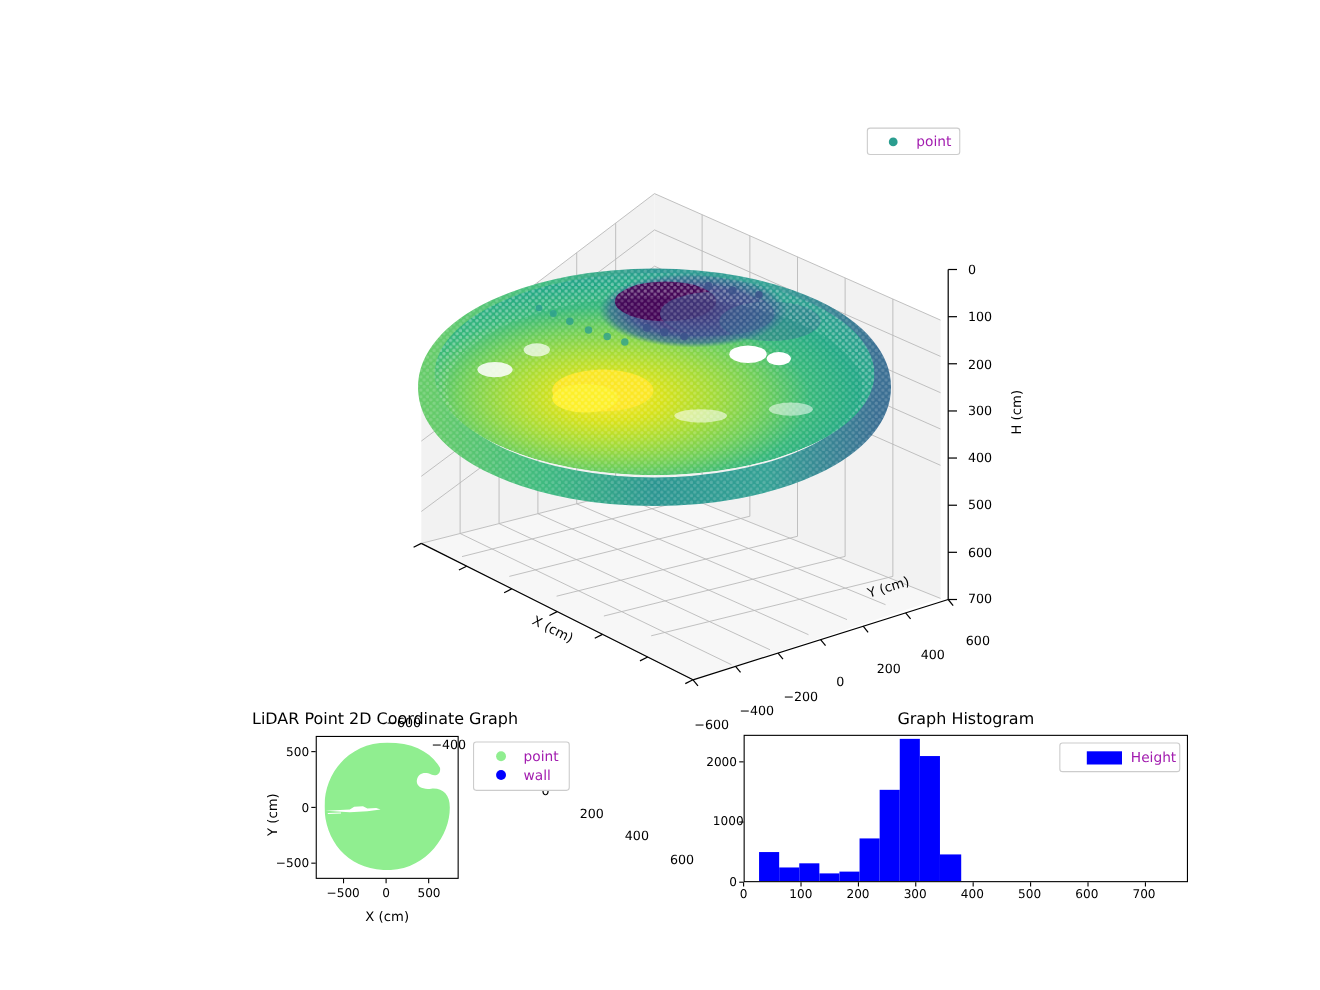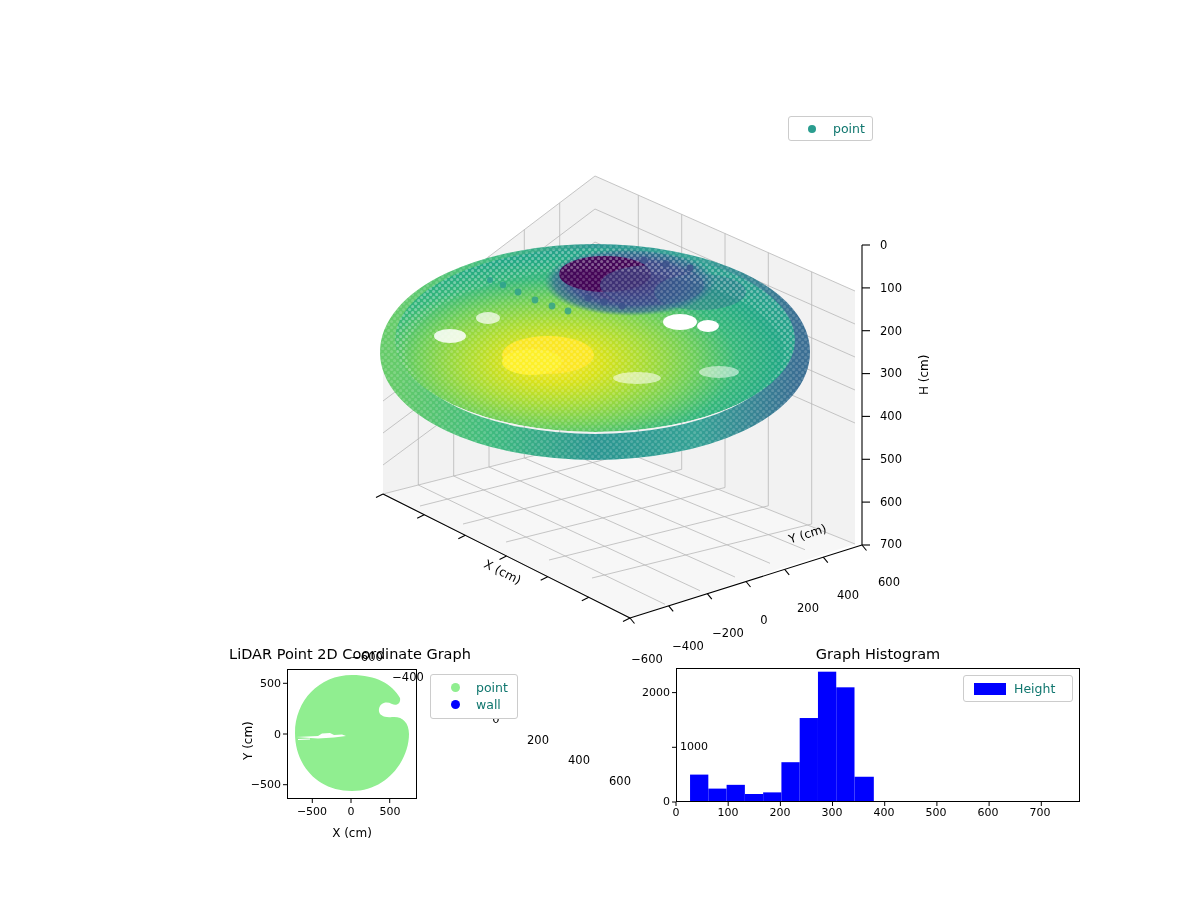--- a/index.html
+++ b/index.html
@@ -35,39 +35,39 @@
     background: #ffffff;
     border: 1px solid #cccccc;
     border-radius: 3px;
     box-sizing: border-box;
     padding: 4px 7px;
   }
   .legend-row { display: flex; align-items: center; height: 17px; }
   .legend-marker-cell { width: 34px; display: flex; justify-content: center; align-items: center; }
   .legend-dot { border-radius: 50%; display: block; }
   .legend-patch { display: block; }
-  .legend-label { font-size: 12.5px; color: #0f766e; padding-left: 4px; }
+  .legend-label { font-size: 12.5px; color: #a21caf; padding-left: 4px; }
 
   #legend3d { left: 788px; top: 116px; width: 85px; height: 25px; display: flex; align-items: center; padding: 0 6px; }
 
   
   #ax2d-title { position: absolute; left: 350px; top: 646px; font-size: 14.5px; transform: translateX(-50%); }
   #ax2d-frame {
     position: absolute; left: 287px; top: 669px; width: 130px; height: 130px;
     border: 1px solid #000000; box-sizing: border-box; overflow: hidden;
   }
   #legend2d { left: 430px; top: 674px; width: 88px; height: 45px; }
 
   
   #hist-title { position: absolute; left: 878px; top: 646px; font-size: 14.5px; transform: translateX(-50%); }
   #hist-frame {
     position: absolute; left: 676px; top: 668px; width: 404px; height: 134px;
     border: 1px solid #000000; box-sizing: border-box;
   }
-  #legend-hist { left: 963px; top: 675px; width: 110px; height: 27px; display: flex; align-items: flex-start; padding: 0 6px; }
+  #legend-hist { left: 963px; top: 675px; width: 110px; height: 27px; display: flex; align-items: flex-start; padding: 0 20px; }
 
   .tick-lbl { font-size: 11.5px; }
   .tick-lbl-sm { font-size: 11px; }
   .axis-name { font-size: 12px; }
 </style>
 </head>
 <body>
 
 <div class="fig">
 
@@ -381,21 +381,21 @@
       <line x1="120.4" y1="142" x2="120.4" y2="146"></line>
       <line x1="172.5" y1="142" x2="172.5" y2="146"></line>
       <line x1="224.7" y1="142" x2="224.7" y2="146"></line>
       <line x1="276.9" y1="142" x2="276.9" y2="146"></line>
       <line x1="329.1" y1="142" x2="329.1" y2="146"></line>
       <line x1="381.3" y1="142" x2="381.3" y2="146"></line>
     </g>
   </svg>
 
   <div class="txt tick-lbl-sm rt" style="left:670px; top:795px;">0</div>
-  <div class="txt tick-lbl-sm rt" style="left:708px; top:740px;">1000</div>
+  <div class="txt tick-lbl-sm rt" style="left:676px; top:740px;">1000</div>
   <div class="txt tick-lbl-sm rt" style="left:670px; top:686px;">2000</div>
 
   <div class="txt tick-lbl-sm ctr" style="left:676px;  top:806px;">0</div>
   <div class="txt tick-lbl-sm ctr" style="left:728px;  top:806px;">100</div>
   <div class="txt tick-lbl-sm ctr" style="left:780px;  top:806px;">200</div>
   <div class="txt tick-lbl-sm ctr" style="left:832px;  top:806px;">300</div>
   <div class="txt tick-lbl-sm ctr" style="left:884px;  top:806px;">400</div>
   <div class="txt tick-lbl-sm ctr" style="left:936px;  top:806px;">500</div>
   <div class="txt tick-lbl-sm ctr" style="left:988px;  top:806px;">600</div>
   <div class="txt tick-lbl-sm ctr" style="left:1040px; top:806px;">700</div>

